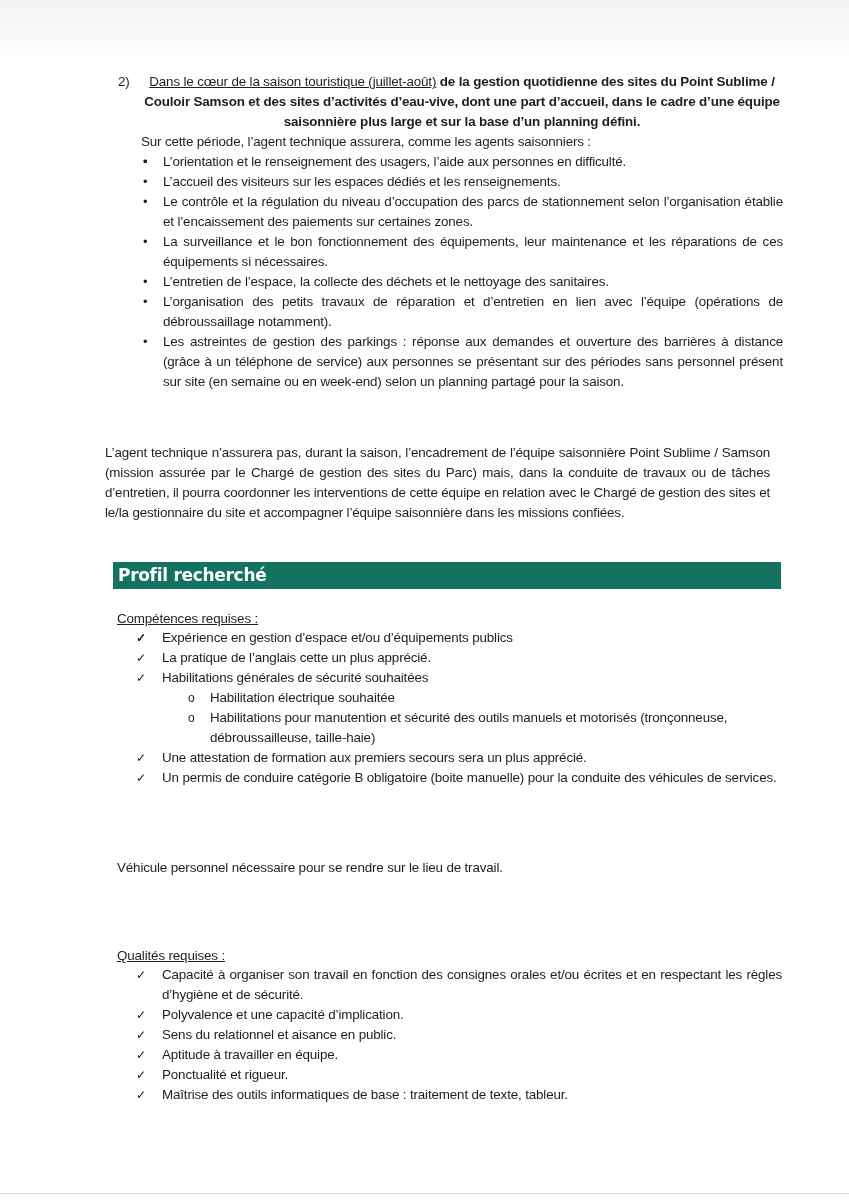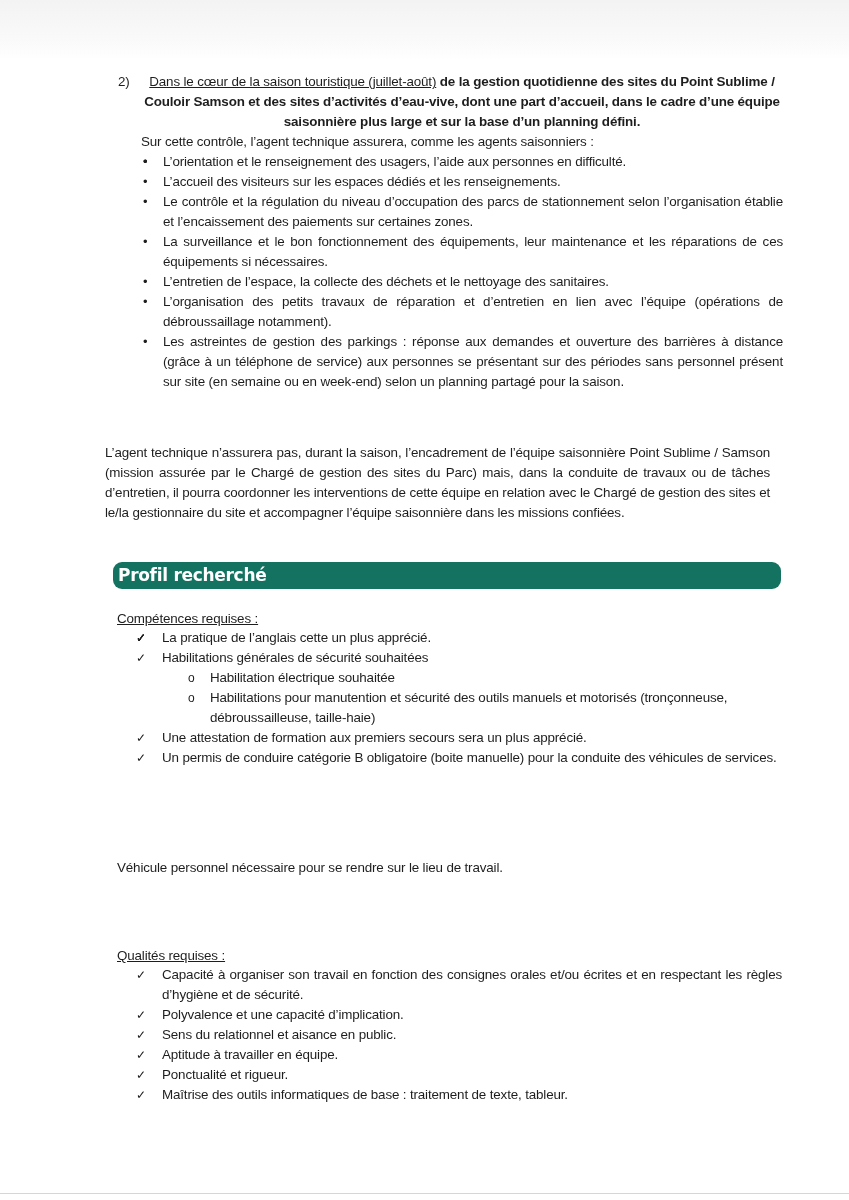--- a/index.html
+++ b/index.html
@@ -85,21 +85,20 @@
       width: 665px;
     }
 
     .section-bar {
       position: absolute;
       left: 113px;
       top: 562px;
       width: 668px;
       height: 27px;
       background: #137260;
-      border-radius: 9px;
     }
     .section-bar .title {
       position: absolute;
       left: 5px;
       top: 2px;
       font-family: "DejaVu Sans", sans-serif;
       font-weight: bold;
       font-size: 17px;
       line-height: 22px;
       color: #ffffff;
@@ -158,21 +157,21 @@
 
 <div class="top-noise"></div>
 <div class="bottom-rule"></div>
 
 <div class="page">
 
   <div class="num-item txt">
     <span class="num">2)</span>
     <div class="body">
       <div class="lead"><u>Dans le cœur de la saison touristique (juillet-août)</u><span> de la gestion quotidienne des sites du Point Sublime / Couloir Samson et des sites d’activités d’eau-vive, dont une part d’accueil, dans le cadre d’une équipe saisonnière plus large et sur la base d’un planning défini.</span></div>
-      <div>Sur cette contrôle, l’agent technique assurera, comme les agents saisonniers :</div>
+      <div>Sur cette période, l’agent technique assurera, comme les agents saisonniers :</div>
       <ul class="dots justify">
         <li><span class="bullet">•</span></li>
         <li><span class="bullet">•</span><span>L’orientation et le renseignement des usagers, l’aide aux personnes en difficulté.</span></li>
         <li><span class="bullet">•</span><span>L’accueil des visiteurs sur les espaces dédiés et les renseignements.</span></li>
         <li><span class="bullet">•</span><span>Le contrôle et la régulation du niveau d’occupation des parcs de stationnement selon l’organisation établie et l’encaissement des paiements sur certaines zones.</span></li>
         <li><span class="bullet">•</span><span>La surveillance et le bon fonctionnement des équipements, leur maintenance et les réparations de ces équipements si nécessaires.</span></li>
         <li><span class="bullet">•</span><span>L’entretien de l’espace, la collecte des déchets et le nettoyage des sanitaires.</span></li>
         <li><span class="bullet">•</span><span>L’organisation des petits travaux de réparation et d’entretien en lien avec l’équipe (opérations de débroussaillage notamment).</span></li>
         <li><span class="bullet">•</span><span>Les astreintes de gestion des parkings : réponse aux demandes et ouverture des barrières à distance (grâce à un téléphone de service) aux personnes se présentant sur des périodes sans personnel présent sur site (en semaine ou en week-end) selon un planning partagé pour la saison.</span></li>
       </ul>
@@ -183,21 +182,21 @@
 
   <div class="section-bar">
     <span class="title">Profil recherché</span>
   </div>
 
   <div class="subhead txt" style="top:609px;">Compétences requises :</div>
 
   <ul class="checks txt" style="top:628px;">
     <li><span class="check">✓</span></li>
     <li><span class="check">✓</span></li>
-    <li><span class="check">✓</span></li>
+    <li><span class="check">✓</span><span>Expérience en gestion d’espace et/ou d’équipements publics</span></li>
     <li><span class="check">✓</span><span>La pratique de l’anglais cette un plus apprécié.</span></li>
     <li><span class="check">✓</span><span>Habilitations générales de sécurité souhaitées</span>
       <ul class="circles">
         <li><span class="circle">o</span><span>Habilitation électrique souhaitée</span></li>
         <li><span class="circle">o</span><span>Habilitations pour manutention et sécurité des outils manuels et motorisés (tronçonneuse, débroussailleuse, taille-haie)</span></li>
       </ul>
     </li>
     <li><span class="check">✓</span><span>Une attestation de formation aux premiers secours sera un plus apprécié.</span></li>
     <li><span class="check">✓</span><span>Un permis de conduire catégorie B obligatoire (boite manuelle) pour la conduite des véhicules de services.</span></li>
   </ul>

